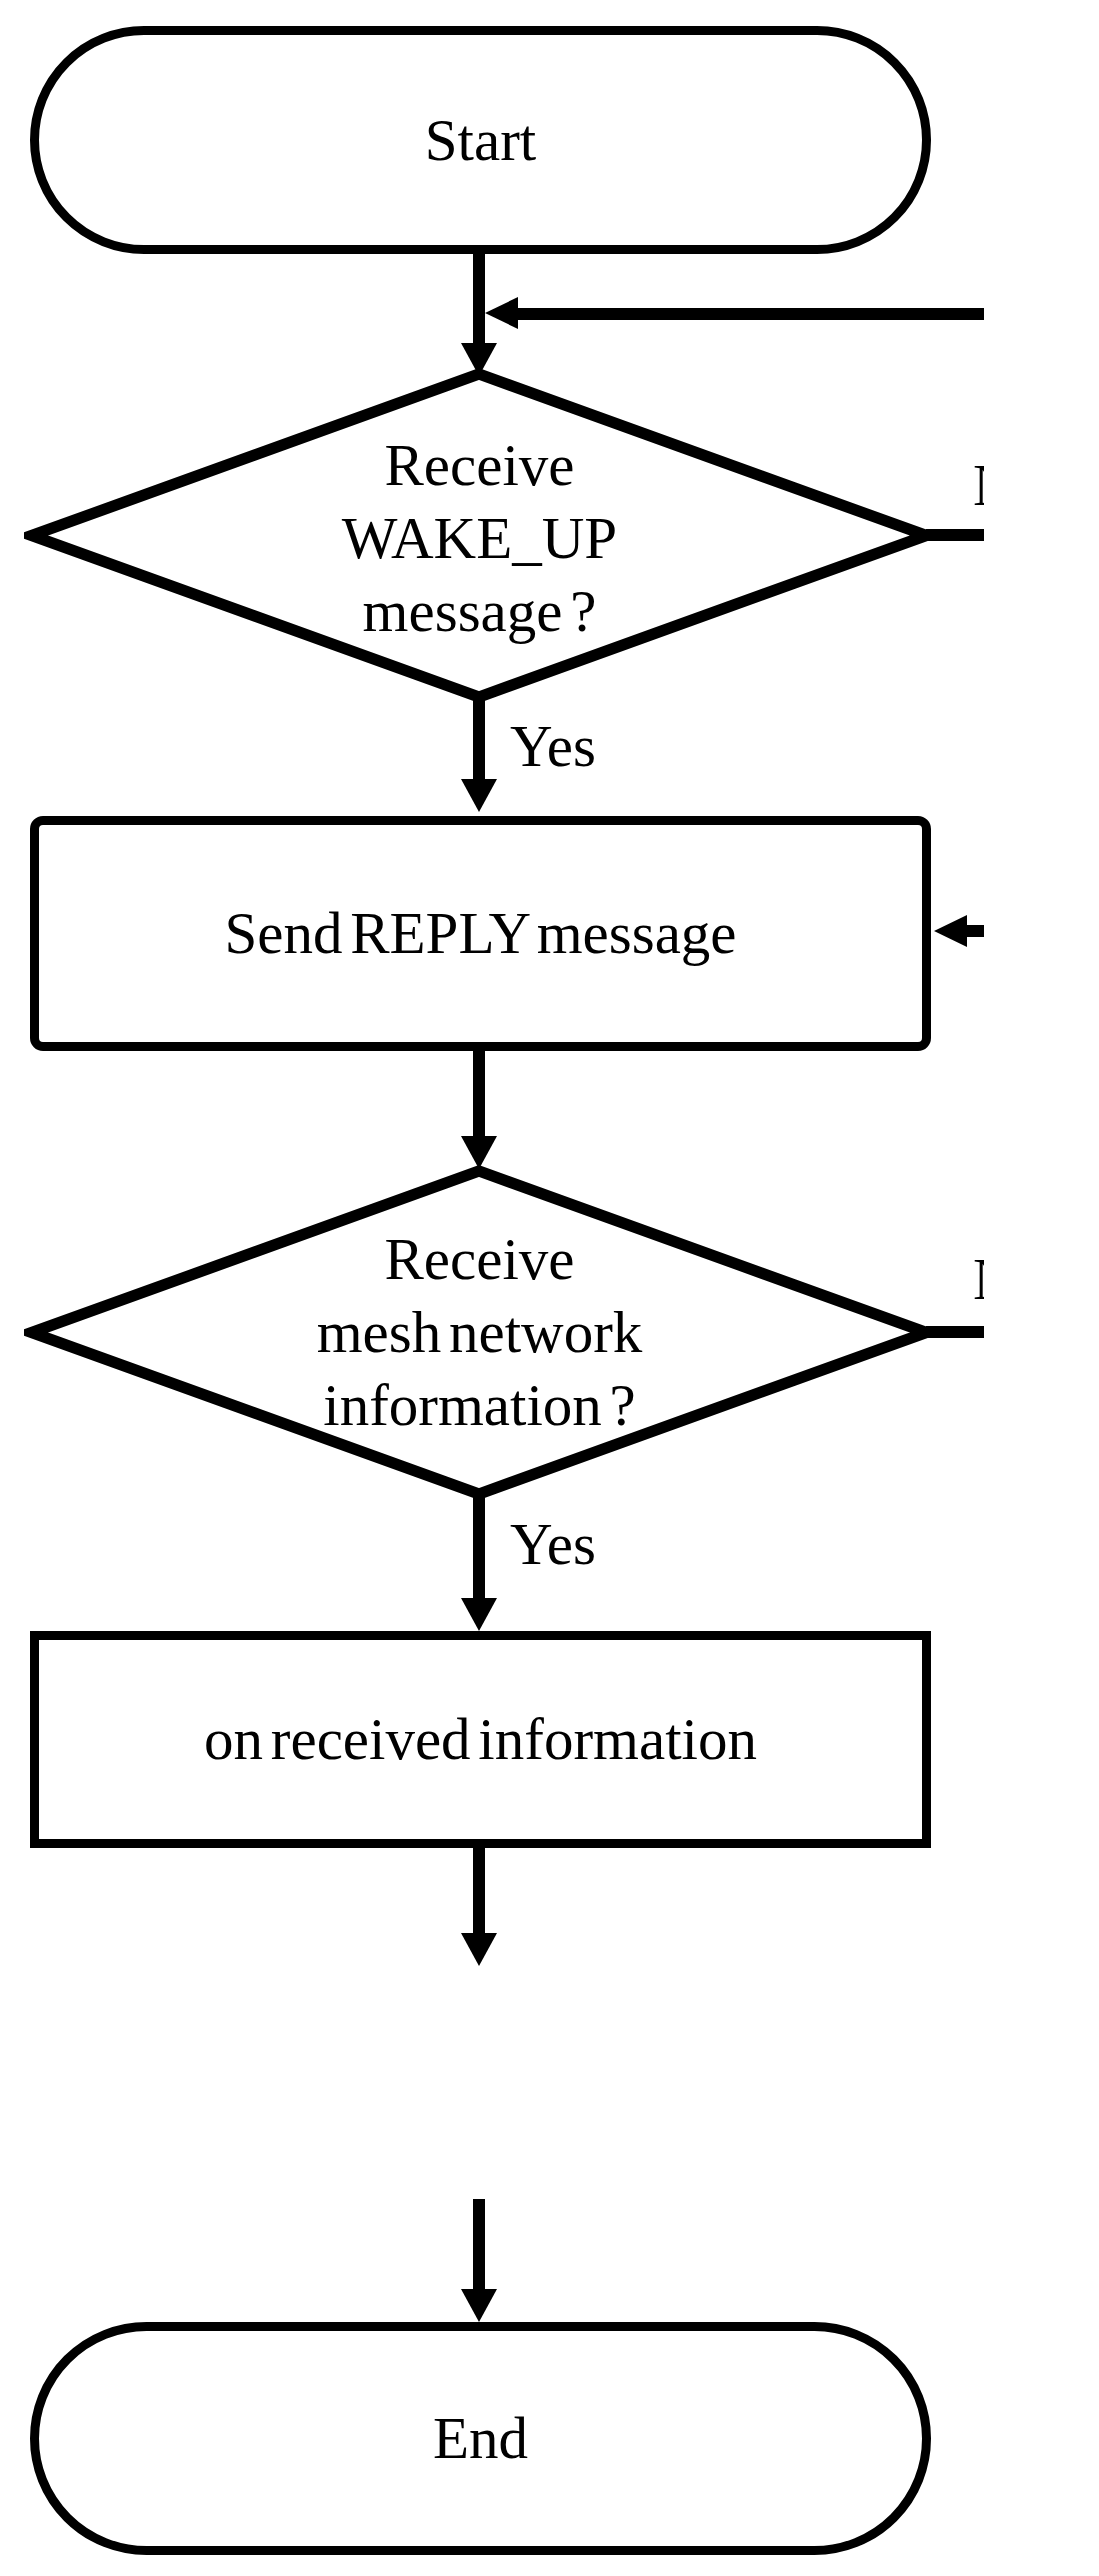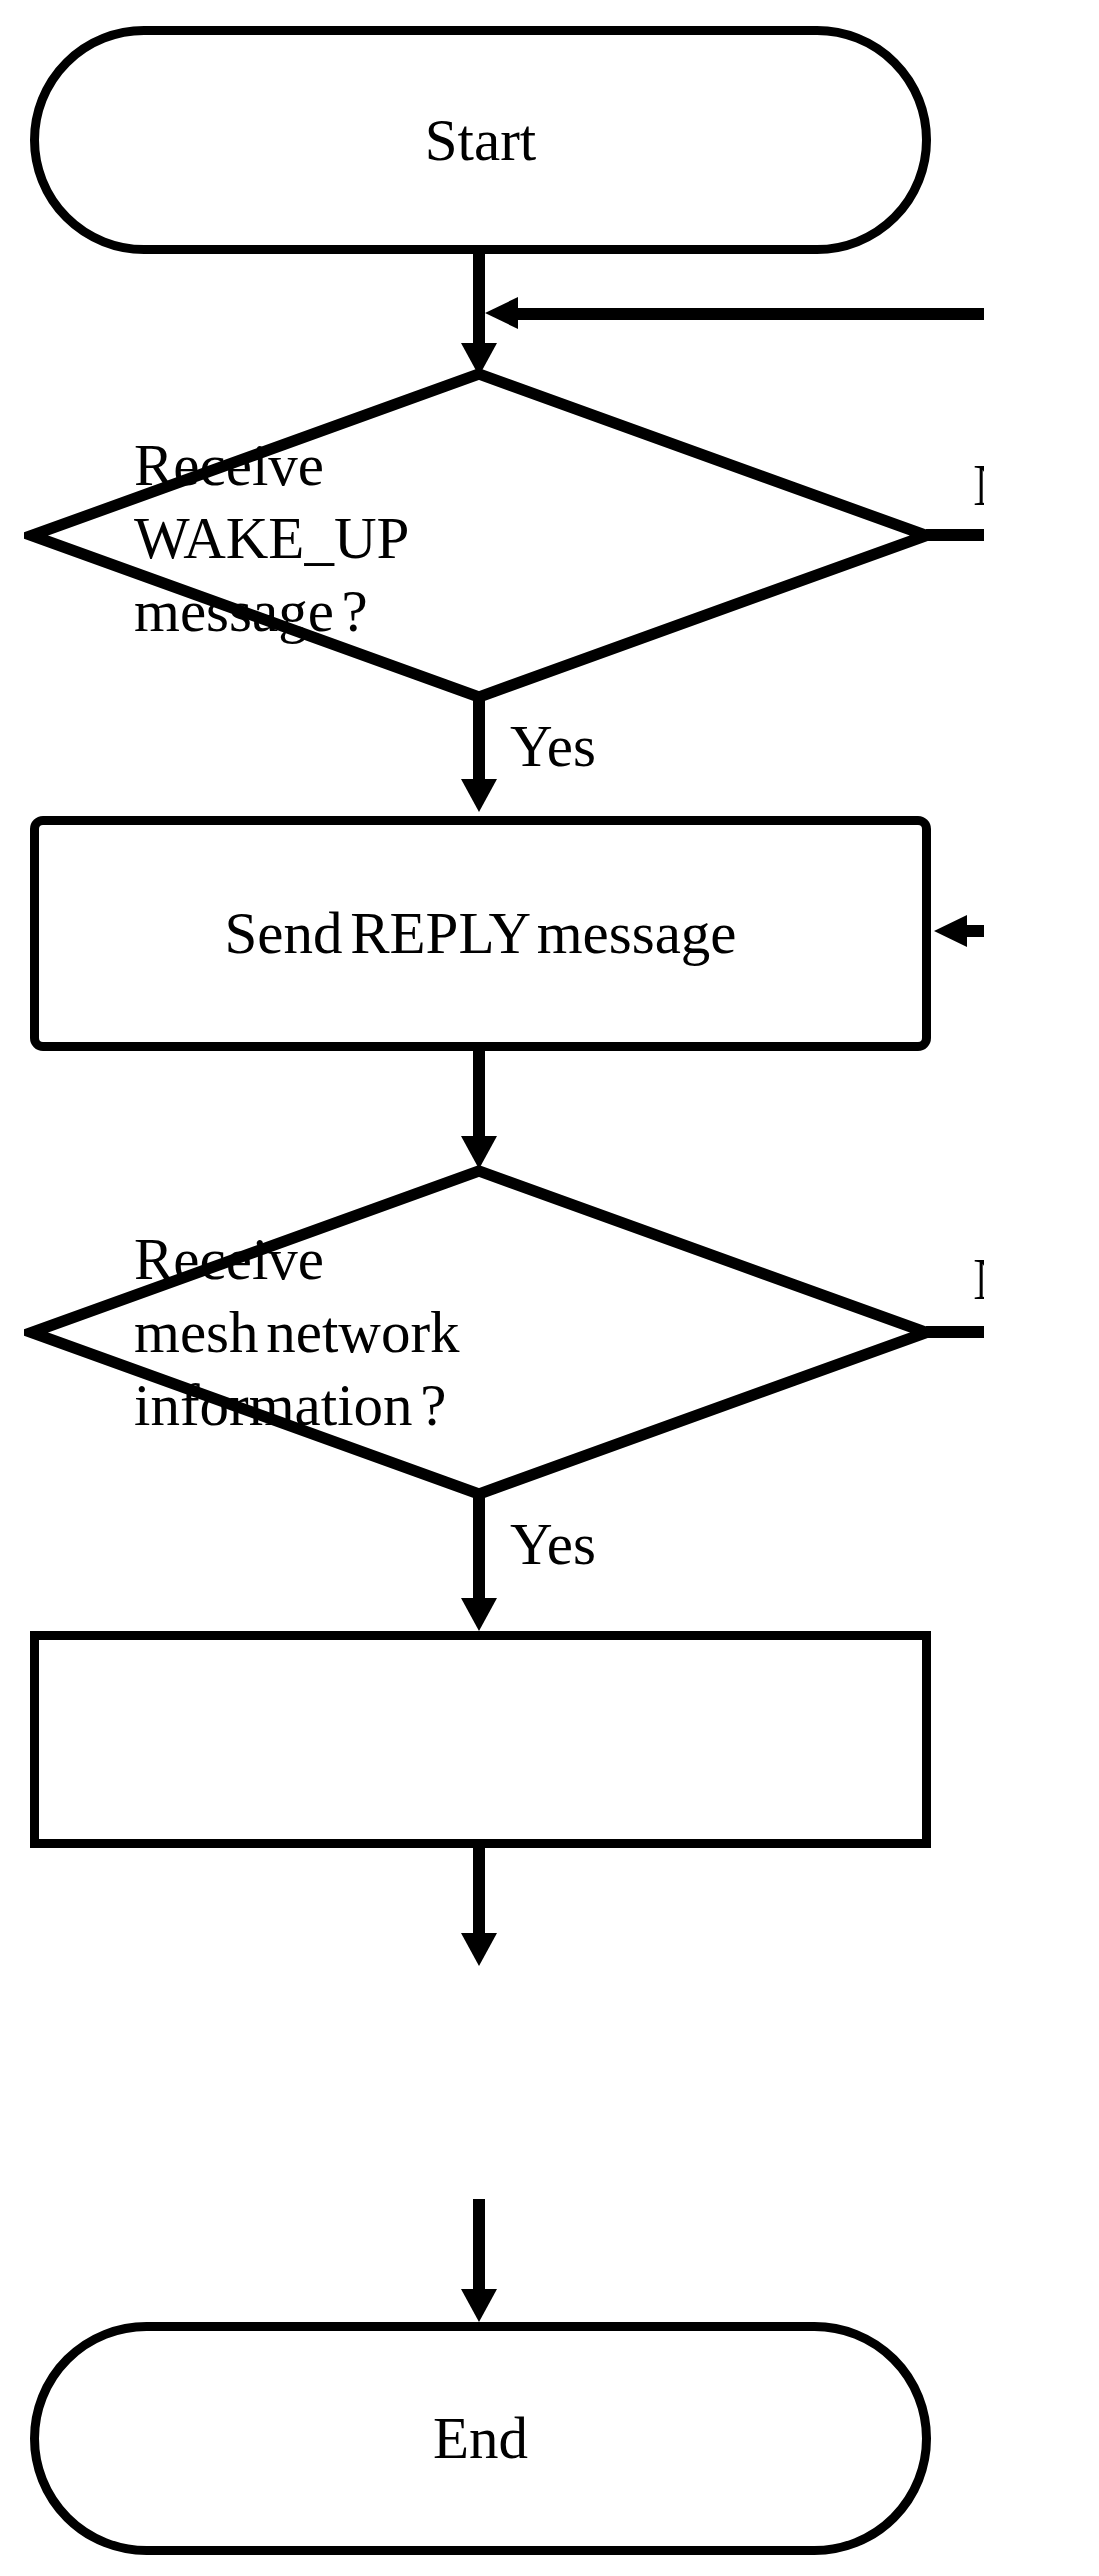--- a/index.html
+++ b/index.html
@@ -48,20 +48,21 @@
     position: absolute;
     left: 24px;
     width: 910px;
     height: 339px;
     z-index: 2;
   }
   .diamond-text {
     position: absolute;
     left: 134px;
     width: 691px;
+    text-align: center;
     line-height: 73px;
     z-index: 4;
   }
   .node-text {
     font-size: 59px;
     word-spacing: -7px;
     line-height: 91px;
     white-space: nowrap;
   }
   .diamond-text .node-text { line-height: 73px; display: block; }
@@ -153,20 +154,21 @@
     <span class="node-text">Receive</span>
     <span class="node-text">mesh network</span>
     <span class="node-text">information ?</span>
   </div>
 
   <div class="edge-label" style="left:553px; top:1544px;">Yes</div>
   <div class="vseg" style="top:1494px; height:106px;"></div>
   <div class="arrow-down" style="top:1598px;"></div>
 
   <div class="process" style="top:1631px; height:217px;">
+    <span class="node-text">on received information</span>
   </div>
 
   <div class="vseg" style="top:1848px; height:87px;"></div>
   <div class="arrow-down" style="top:1933px;"></div>
 
 
   <div class="vseg" style="top:2199px; height:92px;"></div>
   <div class="arrow-down" style="top:2289px;"></div>
 
   <div class="terminator" style="left:30px; top:2322px; height:233px;">

